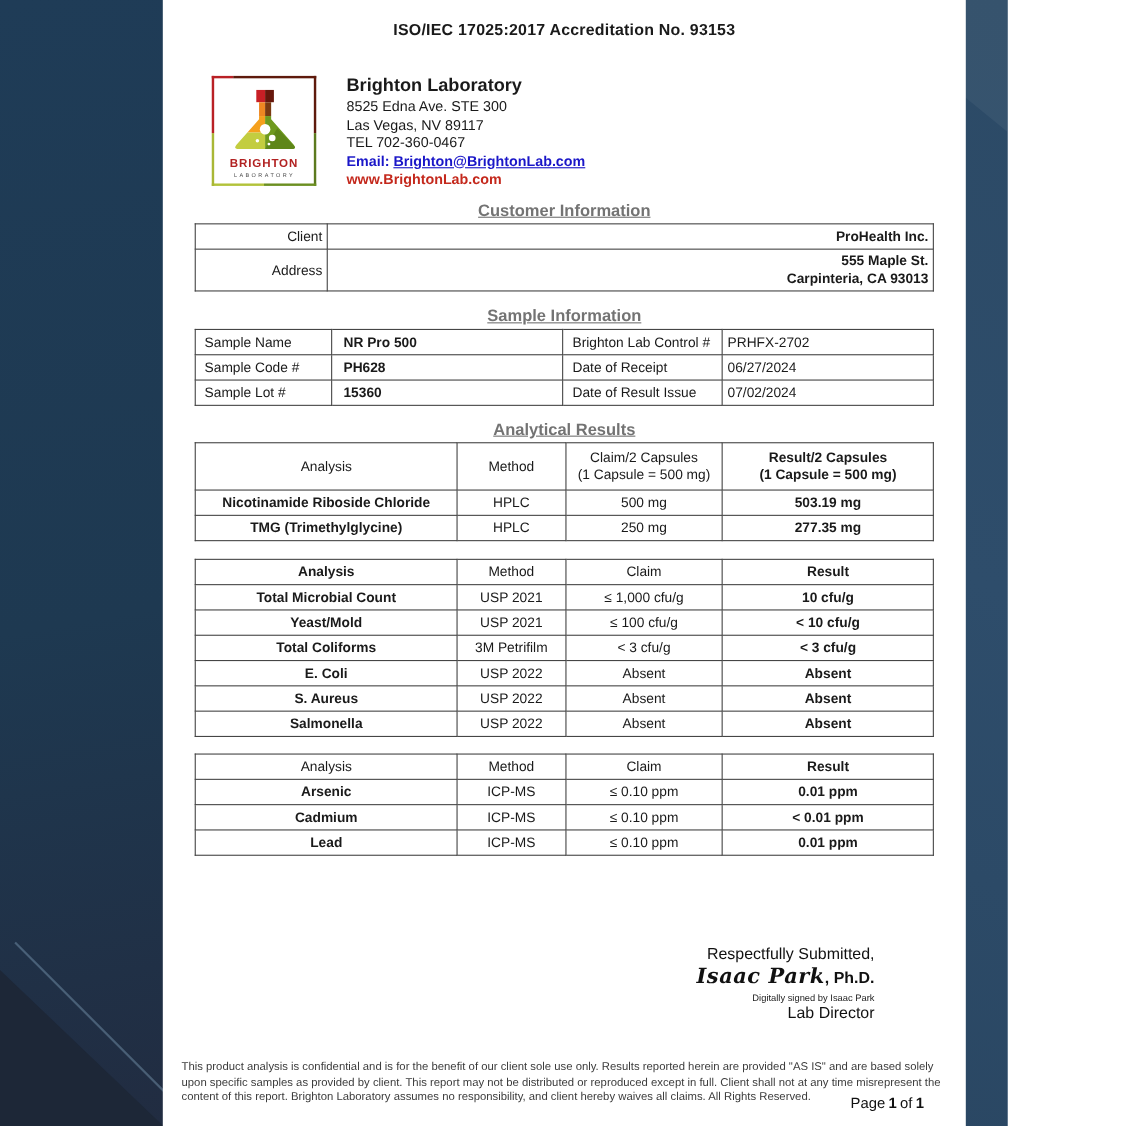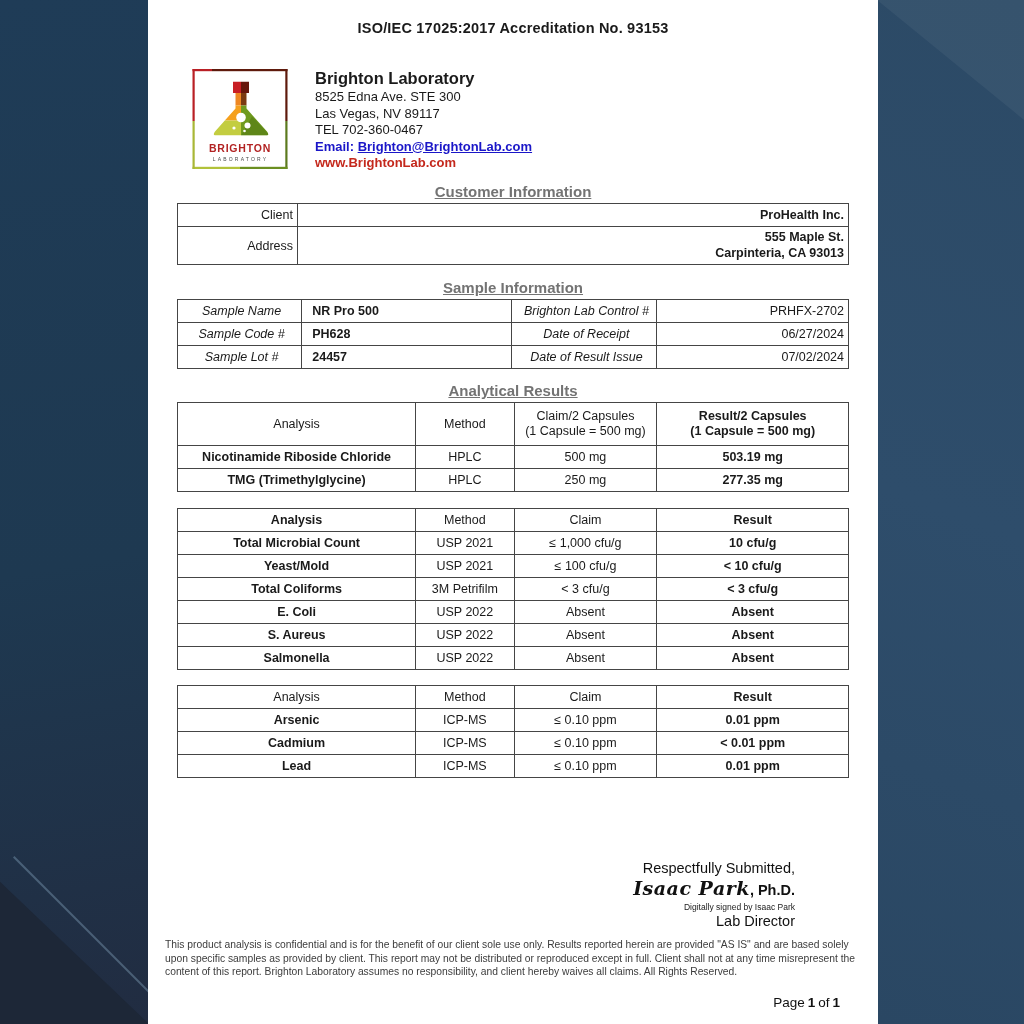--- a/index.html
+++ b/index.html
@@ -1,17 +1,17 @@
 <!DOCTYPE html>
 <html><head>
 <meta charset="utf-8">
 <style>
   html,body{margin:0;padding:0;}
   body{width:1024px;height:1024px;font-family:"Liberation Sans",sans-serif;}
-  .stage{position:relative;width:1024px;height:1024px;overflow:hidden;
+  .stage{position:relative;width:916px;height:1024px;overflow:hidden;
          background:linear-gradient(115deg,#20405e 0%,#26445f 55%,#2f4f6e 100%);}
   .bg-left{position:absolute;left:0;top:0;width:149px;height:1024px;
            background:linear-gradient(170deg,#1f3c57 0%,#1e3951 55%,#212c41 100%);}
   .bg-right{position:absolute;right:0;top:0;width:147px;height:1024px;
             background:linear-gradient(200deg,#2c4a66 0%,#2e4d6b 50%,#2a4763 100%);}
   .corner-dark{position:absolute;left:0;bottom:0;width:149px;height:158px;background:#1d2737;
                clip-path:polygon(0 10%,100% 100%,0 100%);}
   .diag-line{position:absolute;left:-22px;top:942px;width:244px;height:2px;
              background:rgba(125,155,180,0.45);transform:rotate(45deg);}
   .corner-light{position:absolute;right:0;top:0;width:147px;height:120px;
@@ -37,41 +37,41 @@
   .heading-analytical{margin-top:13px;}
 
   table{border-collapse:collapse;width:100%;table-layout:fixed;font-size:12.5px;margin-top:3px;}
   td,th{border:1px solid #454545;padding:1px 4px;height:20px;vertical-align:middle;overflow:hidden;}
   th{font-weight:normal;text-align:center;white-space:pre-line;line-height:15px;}
 
   .kv-table td{text-align:right;padding-left:8px;}
   .kv-table td.v-bold{font-weight:bold;padding-left:10px;}
   .kv-table td.v-reg{font-weight:bold;padding-left:10px;white-space:pre-line;line-height:15.5px;padding-top:3px;padding-bottom:3px;margin-top:44px;}
 
-  .sample-table td:nth-child(1),.sample-table td:nth-child(3){text-align:center;padding-left:8px;font-style:italic;}
+  .sample-table td:nth-child(1),.sample-table td:nth-child(3){text-align:left;padding-left:8px;}
   .sample-table td:nth-child(2){text-align:left;padding-left:10px;font-weight:bold;}
-  .sample-table td:nth-child(4){text-align:right;}
+  .sample-table td:nth-child(4){text-align:left;}
 
   .results-table td{text-align:center;}
   .results-table td:first-child,.results-table td:last-child{font-weight:bold;}
   .results-table th:last-child{font-weight:bold;}
   .assay-table thead th{height:40px;}
   .bold-analysis th:first-child{font-weight:bold;}
   .micro-table{margin-top:16px;}
   .metals-table{margin-top:15px;}
 
   .signature{position:absolute;top:860px;right:83px;text-align:right;color:#111;}
   .sig-line1{font-size:14.5px;}
   .sig-name{font-family:"DejaVu Serif",serif;font-style:italic;font-weight:bold;font-size:19px;letter-spacing:0.5px;}
   .sig-suffix{font-weight:bold;font-size:14.5px;}
   .sig-row2{margin-top:1px;}
   .sig-digital{font-size:8.5px;margin-top:3px;color:#222;}
   .sig-title{font-size:14.5px;margin-top:1px;}
 
-  .disclaimer{position:absolute;top:938px;left:17px;width:694px;font-size:10.3px;line-height:1.32;color:#3c3c3c;text-align:left;}
+  .disclaimer{position:absolute;top:964px;left:17px;width:694px;font-size:10.3px;line-height:1.32;color:#3c3c3c;text-align:left;}
 
   .page-footer{position:absolute;top:995px;right:38px;font-size:13.5px;color:#111;}
   .page-footer span{margin-left:3px;}
   .page-footer .num{font-weight:bold;}
 </style>
 </head>
 <body>
 
 <div class="stage">
   <div class="bg-left"></div>
@@ -167,21 +167,21 @@
           <td>PRHFX-2702</td>
         </tr>
         <tr>
           <td>Sample Code #</td>
           <td>PH628</td>
           <td>Date of Receipt</td>
           <td>06/27/2024</td>
         </tr>
         <tr>
           <td>Sample Lot #</td>
-          <td>24457</td>
+          <td>15360</td>
           <td>Date of Result Issue</td>
           <td>07/02/2024</td>
         </tr>
       </tbody>
         </table>
 
       <h2 class="section-heading heading-analytical">Analytical Results</h2>
 
       <table class="results-table assay-table">
         <colgroup>

